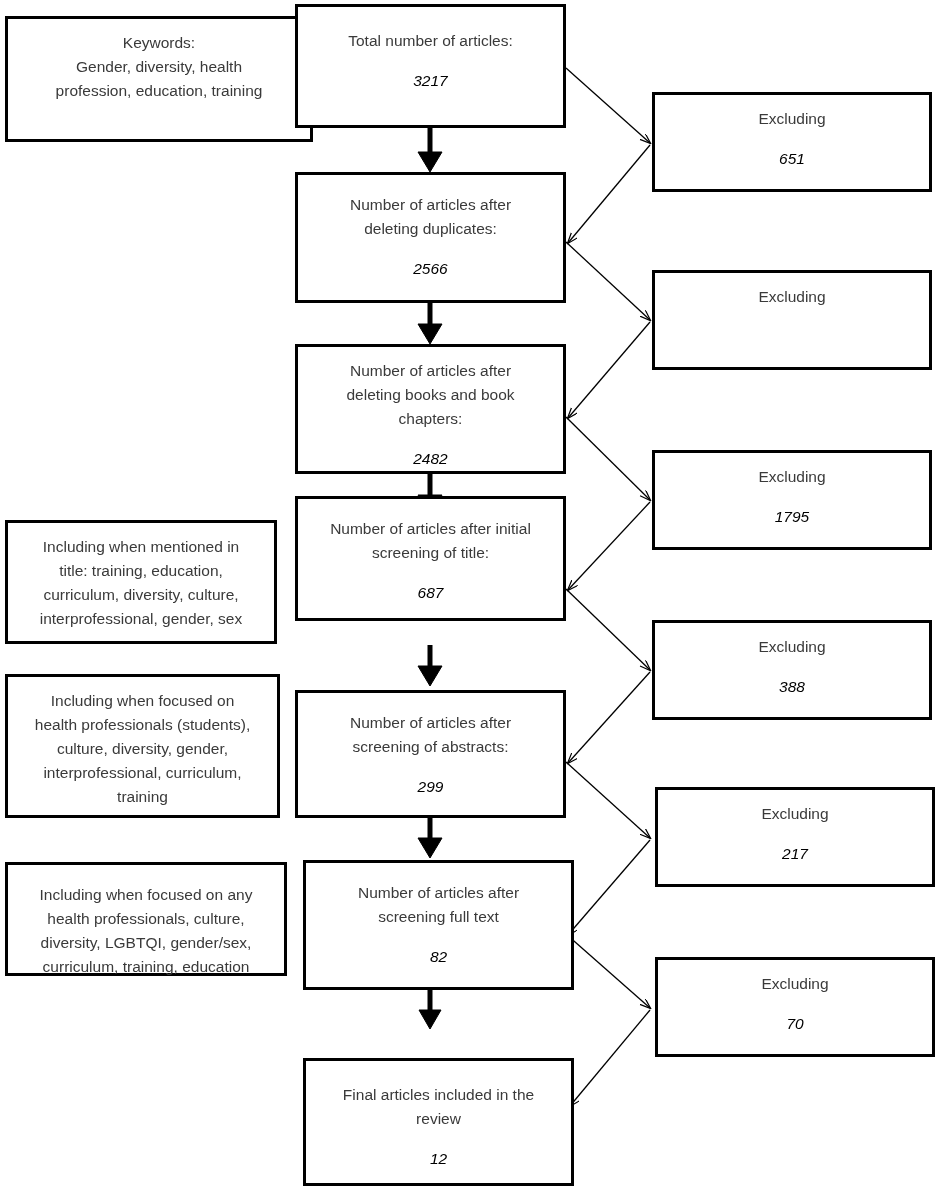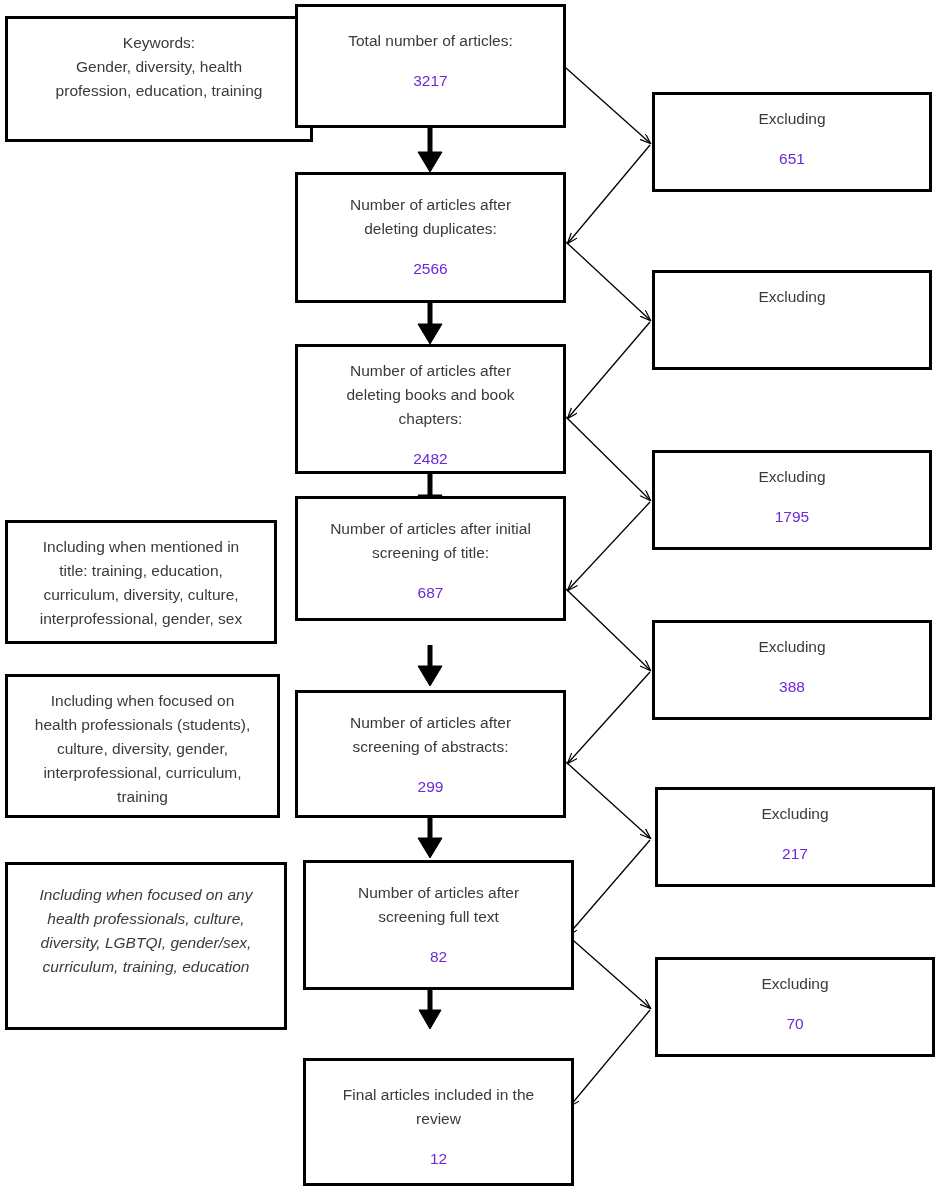--- a/index.html
+++ b/index.html
@@ -46,21 +46,22 @@
     box-sizing: border-box;
   }
   .node .label {
     display: block;
     white-space: pre-line;
     color: #3a3a3a;
   }
   .node .value {
     display: block;
     margin-top: 1.05em;
-    color: #6d28d9;
+    color: #000000;
+    font-style: italic;
   }
   .node.pad-sm .body { padding-top: 12px; }
   .node.pad-md .body { padding-top: 18px; }
   .node.pad-lg .body { padding-top: 22px; }
 </style>
 </head>
 <body>
 
 <div id="canvas">
 
@@ -139,21 +140,21 @@
   <div class="node pad-sm" style="left:5px; top:674px; width:275px; height:144px;">
     <div class="body">
       <span class="label">Including when focused on
 health professionals (students),
 culture, diversity, gender,
 interprofessional, curriculum,
 training</span>
     </div>
   </div>
 
-  <div class="node pad-md" style="left:5px; top:862px; width:282px; height:168px;font-style:italic;">
+  <div class="node pad-md" style="left:5px; top:862px; width:282px; height:114px;">
     <div class="body">
       <span class="label">Including when focused on any
 health professionals, culture,
 diversity, LGBTQI, gender/sex,
 curriculum, training, education</span>
     </div>
   </div>
 
   <div class="node pad-lg" style="left:295px; top:4px; width:271px; height:124px;">
     <div class="body">

